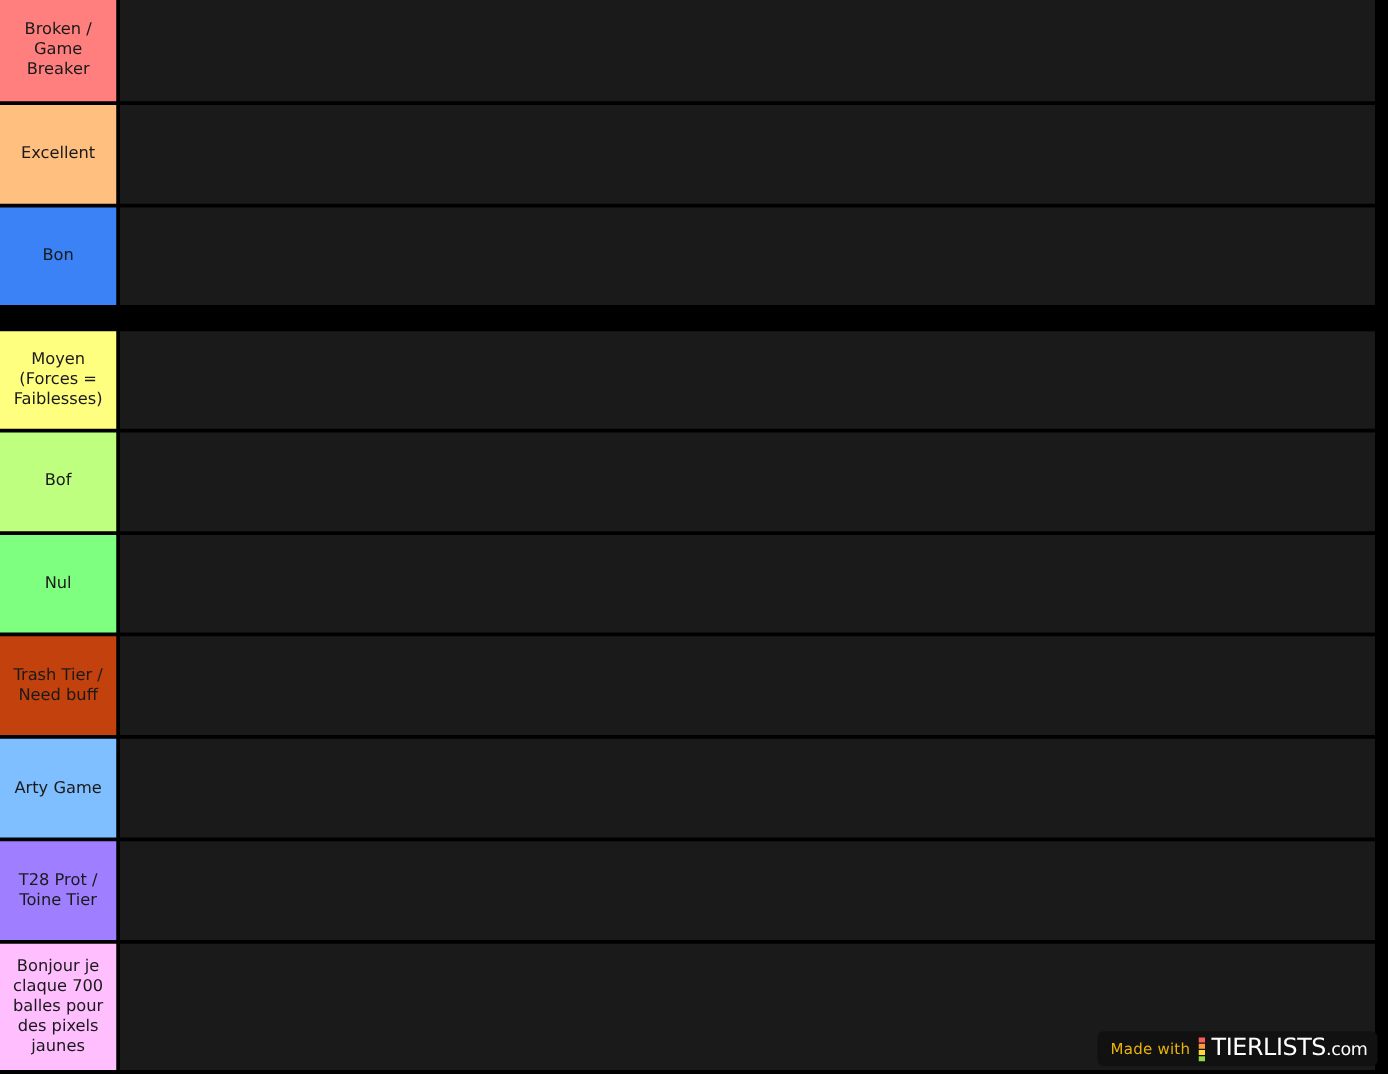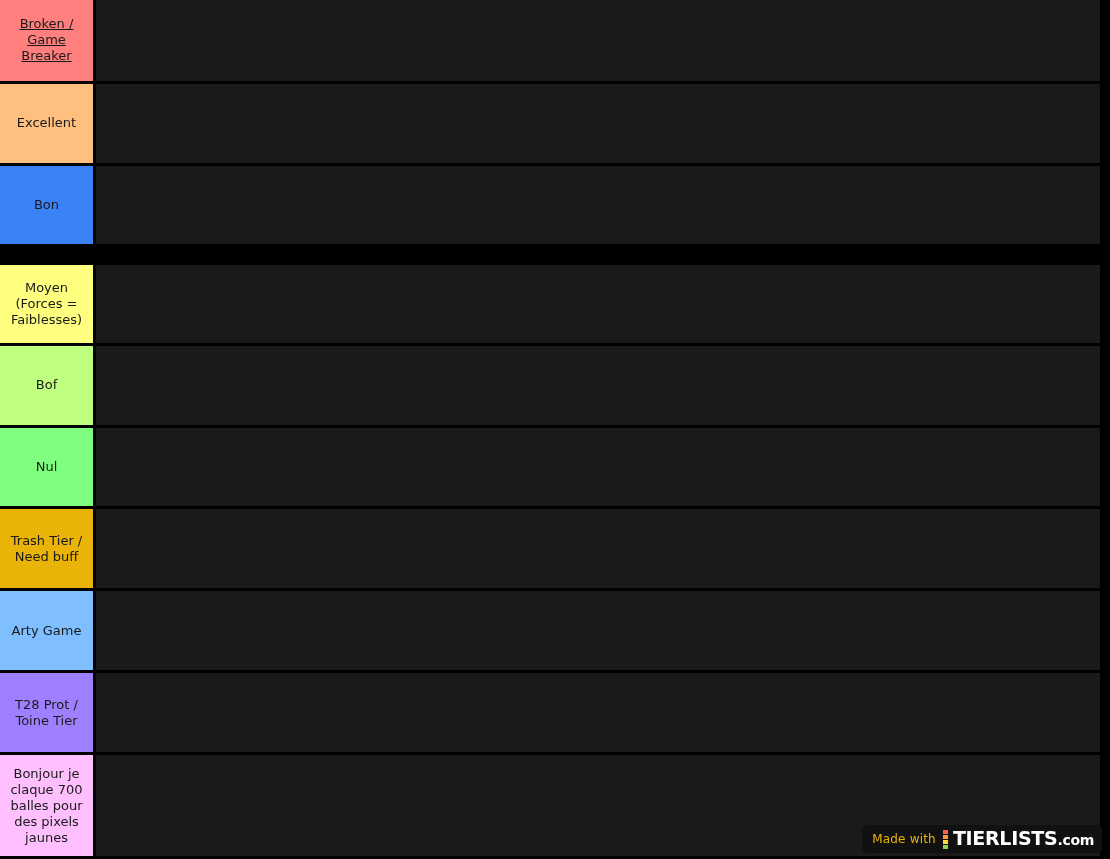--- a/index.html
+++ b/index.html
@@ -89,36 +89,36 @@
     gap: 1px;
     margin-right: 5px;
   }
   #watermark .logo-mark span {
     display: block;
     width: 5px;
     height: 4px;
   }
   #watermark .brand {
     color: #ffffff;
-    font-weight: bold;
+    font-weight: normal;
     font-size: 19px;
     letter-spacing: -0.3px;
     white-space: nowrap;
     line-height: 19px;
   }
   #watermark .brand .dotcom {
     font-size: 14px;
   }
 </style>
 </head>
 <body>
 
 <div id="tierlist">
     <div class="tier-row" style="height: 85px;">
-      <div class="tier-label" style="background: rgb(255, 127, 127); text-decoration: underline;">Broken / Game Breaker</div>
+      <div class="tier-label" style="background: rgb(255, 127, 127);">Broken / Game Breaker</div>
       <div class="tier-items"></div>
     </div>
     <div class="tier-row" style="height: 83px;">
       <div class="tier-label" style="background: rgb(255, 191, 127);">Excellent</div>
       <div class="tier-items"></div>
     </div>
     <div class="tier-row" style="height: 82px;">
       <div class="tier-label" style="background: #3b82f6;">Bon</div>
       <div class="tier-items"></div>
     </div>
@@ -128,21 +128,21 @@
     </div>
     <div class="tier-row" style="height: 83px;">
       <div class="tier-label" style="background: rgb(191, 255, 127);">Bof</div>
       <div class="tier-items"></div>
     </div>
     <div class="tier-row" style="height: 83px; justify-content: space-between;">
       <div class="tier-label" style="background: rgb(127, 255, 127);">Nul</div>
       <div class="tier-items"></div>
     </div>
     <div class="tier-row" style="height: 83px;">
-      <div class="tier-label" style="background: #eab308;">Trash Tier / Need buff</div>
+      <div class="tier-label" style="background: #c2410c;">Trash Tier / Need buff</div>
       <div class="tier-items"></div>
     </div>
     <div class="tier-row" style="height: 83px;">
       <div class="tier-label" style="background: rgb(127, 191, 255);">Arty Game</div>
       <div class="tier-items"></div>
     </div>
     <div class="tier-row" style="height: 83px;">
       <div class="tier-label" style="background: rgb(159, 127, 255);">T28 Prot / Toine Tier</div>
       <div class="tier-items"></div>
     </div>

